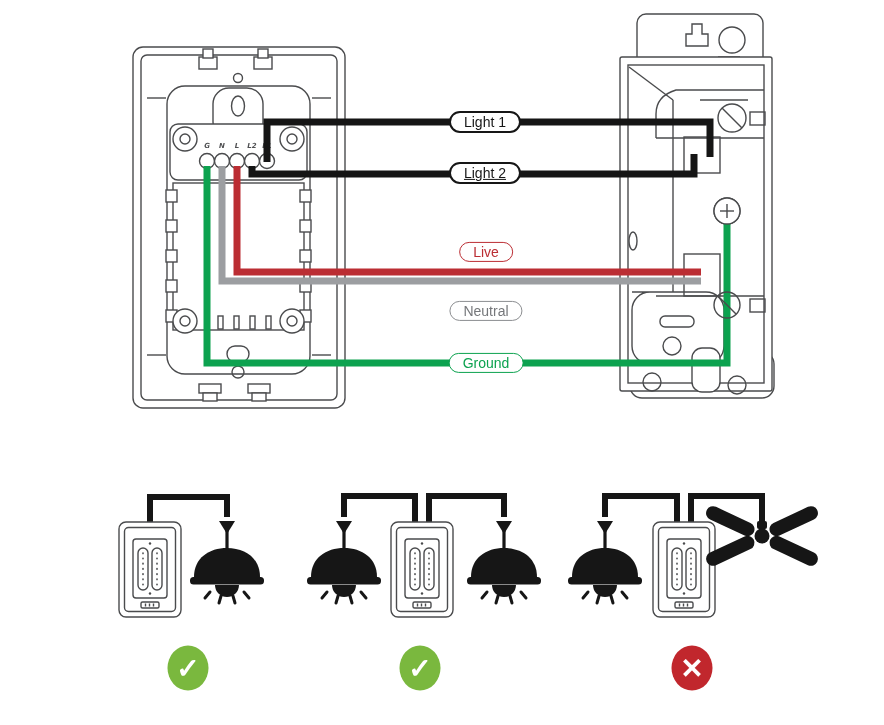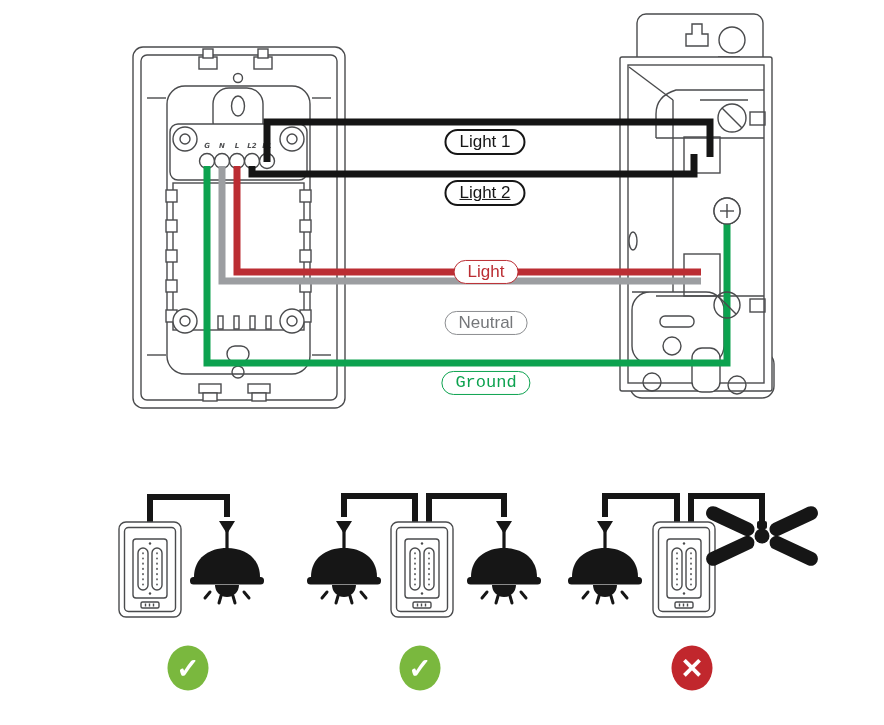--- a/index.html
+++ b/index.html
@@ -12,24 +12,24 @@
   .ray{stroke:var(--ink);stroke-width:3px;stroke-linecap:round;}
   .dot{stroke:var(--line);stroke-width:1.6px;stroke-dasharray:0.6 4.6;stroke-linecap:round;}
   .wire{fill:none;stroke-linejoin:miter;stroke-linecap:butt;}
   .w-black{stroke:var(--wire-black);stroke-width:7px;}
   .w-red{stroke:var(--wire-red);stroke-width:7px;}
   .w-gray{stroke:var(--wire-gray);stroke-width:7px;}
   .w-green{stroke:var(--wire-green);stroke-width:7px;}
   .w-thin{stroke:var(--ink);stroke-width:6px;fill:none;}
   .tlabel{font:italic bold 7px "DejaVu Sans",sans-serif;fill:#4f5052;text-anchor:middle;}
   .pill{position:absolute;transform:translate(-50%,-50%);background:#fff;border:2.4px solid var(--ink);
-        border-radius:16px;padding:0 13px;font-size:17px;line-height:1.3;color:var(--ink);white-space:nowrap;z-index:5;margin-top:20px;}
+        border-radius:16px;padding:0 13px;font-size:14px;line-height:1.3;color:var(--ink);white-space:nowrap;z-index:5;}
   .pill.red{border:1.6px solid var(--wire-red);color:var(--wire-red);}
   .pill.gray{border:1.6px solid var(--pill-gray-border);color:var(--pill-gray-text);}
-  .pill.green{border:1.6px solid var(--wire-green);color:var(--wire-green);font-family:Liberation Mono, monospace;}
+  .pill.green{border:1.6px solid var(--wire-green);color:var(--wire-green);}
   .mark{position:absolute;transform:translate(-50%,-50%);width:41px;height:45px;border-radius:50%;
         display:flex;align-items:center;justify-content:center;color:#fff;font-size:28px;font-weight:bold;z-index:5;}
   .mark.ok{background:var(--check-bg);}
   .mark.no{background:var(--cross-bg);}
 </style>
 </head>
 <body>
 
 <div class="stage">
 
@@ -231,22 +231,22 @@
     <path class="w-thin" d="M677 523 V496 H605 V517"></path>
     <path class="w-thin" d="M691 523 V496 H762 V526"></path>
     <use href="#lamp" transform="translate(605,519)"></use>
     <use href="#dimmer" transform="translate(684,522)"></use>
     <use href="#fan" transform="translate(762,536)"></use>
   </g>
 </svg>
 
 <div class="pill" style="left:485px;top:122px;">Light 1</div>
 <div class="pill" style="left:485px;top:173px;text-decoration:underline;">Light 2</div>
-<div class="pill red" style="left:486px;top:252px;">Light</div>
-<div class="pill gray" style="left:486px;top:303px;">Neutral</div>
+<div class="pill red" style="left:486px;top:252px;">Live</div>
+<div class="pill gray" style="left:486px;top:311px;">Neutral</div>
 <div class="pill green" style="left:486px;top:363px;">Ground</div>
 
 <div class="mark ok" style="left:188px;top:668px;">
   <span>✓</span>
 </div>
 <div class="mark ok" style="left:420px;top:668px;">
   <span>✓</span>
 </div>
 <div class="mark no" style="left:692px;top:668px;">
   <span>✕</span>

